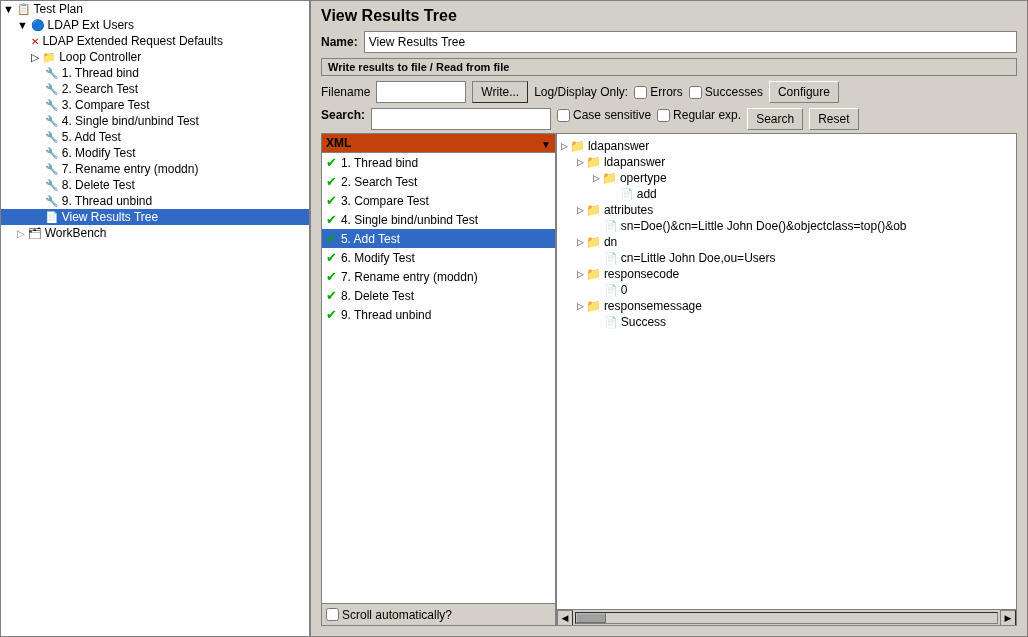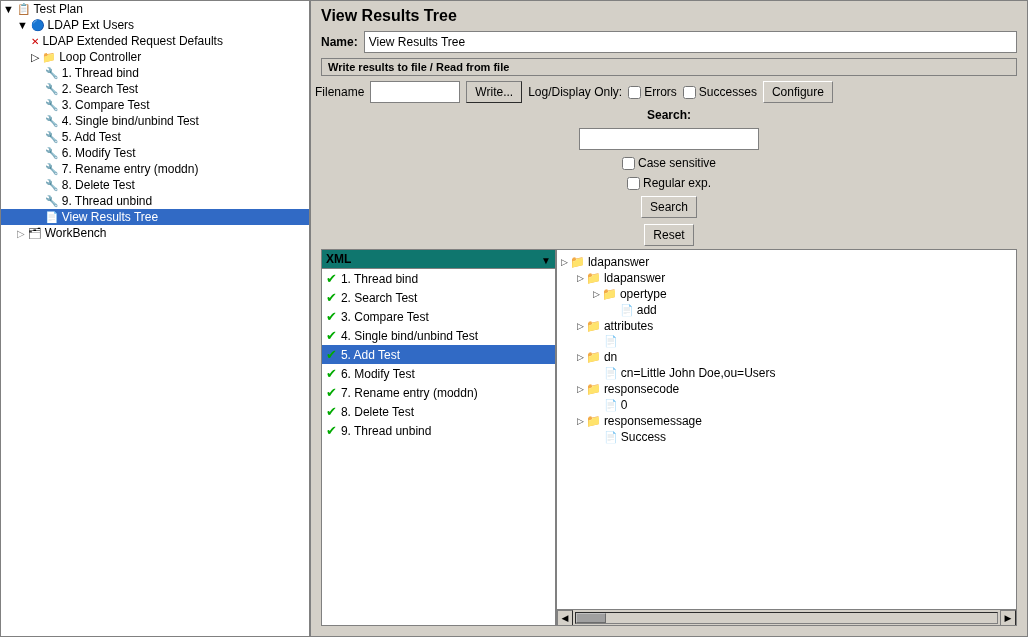--- a/index.html
+++ b/index.html
@@ -72,21 +72,21 @@
       background: #d4d0c8;
       border: 1px solid #808080;
       margin: 3px 10px;
       padding: 2px 6px;
       font-weight: bold;
       font-size: 11px;
     }
     .file-row {
       display: flex;
       align-items: center;
-      padding: 2px 4px;
+      padding: 2px 10px;
       gap: 6px;
       font-size: 12px;
     }
     .btn {
       height: 22px;
       padding: 1px 8px;
       background: #d4d0c8;
       border: 1px solid #808080;
       border-top-color: #ffffff;
       border-left-color: #ffffff;
@@ -105,24 +105,23 @@
     .filename-input {
       width: 90px;
       height: 22px;
       border: 1px solid #808080;
       background: white;
       padding: 1px 4px;
       font-size: 12px;
     }
     .search-row {
       display: flex;
-      align-items: center;
+      align-items: flex-start;
       padding: 3px 10px;
       gap: 6px;
-      flex-direction: column;
     }
     .search-input {
       width: 180px;
       height: 22px;
       border: 1px solid #808080;
       background: white;
       padding: 1px 4px;
       font-size: 12px;
     }
     .checkbox-label {
@@ -151,21 +150,21 @@
       width: 235px;
       min-width: 235px;
       border-right: 2px solid #808080;
       display: flex;
       flex-direction: column;
       overflow: hidden;
     }
     .xml-header {
       display: flex;
       align-items: flex-end;
-      background: #0f766e;
+      background: #c2410c;
       border-bottom: 1px solid #808080;
       padding: 2px 4px;
       font-weight: bold;
     }
     .xml-header-label {
       flex: 1;
     }
     .dropdown-arrow {
       font-size: 10px;
       cursor: pointer;
@@ -465,20 +464,26 @@
               </div>
               <div class="xml-list-item">
                 <span class="green-check">✔</span>
                 <span>8. Delete Test</span>
               </div>
               <div class="xml-list-item">
                 <span class="green-check">✔</span>
                 <span>9. Thread unbind</span>
               </div>
             </div>
+          <div class="xml-scroll-bottom">
+            <label class="checkbox-label">
+              <input type="checkbox" style="">
+              <span>Scroll automatically?</span>
+            </label>
+          </div>
         </div>
 
         <div class="result-panel">
           <div class="result-content" id="result-content">
               <div class="node-row" style="padding-left: 0px; display: flex; align-items: center;">
                 <span style="font-size:9px; color:#404040; margin-right:2px; cursor:pointer; flex-shrink:0;">▷</span>
                 <span style="color:#c0a000; margin-right:3px; font-size:12px; flex-shrink:0;">📁</span>
                 <span>ldapanswer</span>
               </div>
               <div class="node-row" style="padding-left: 16px; display: flex; align-items: center;">
@@ -497,20 +502,21 @@
                 <span>add</span>
               </div>
               <div class="node-row" style="padding-left: 16px; display: flex; align-items: center;">
                 <span style="font-size:9px; color:#404040; margin-right:2px; cursor:pointer; flex-shrink:0;">▷</span>
                 <span style="color:#c0a000; margin-right:3px; font-size:12px; flex-shrink:0;">📁</span>
                 <span>attributes</span>
               </div>
               <div class="node-row" style="padding-left: 32px; display: flex; align-items: center;">
                 <span style="display:inline-block; width:11px; flex-shrink:0;"></span>
                 <span style="color:#606060; margin-right:3px; font-size:11px; flex-shrink:0;">📄</span>
+                <span>sn=Doe()&amp;cn=Little John Doe()&amp;objectclass=top()&amp;ob</span>
               </div>
               <div class="node-row" style="padding-left: 16px; display: flex; align-items: center;">
                 <span style="font-size:9px; color:#404040; margin-right:2px; cursor:pointer; flex-shrink:0;">▷</span>
                 <span style="color:#c0a000; margin-right:3px; font-size:12px; flex-shrink:0;">📁</span>
                 <span>dn</span>
               </div>
               <div class="node-row" style="padding-left: 32px; display: flex; align-items: center;">
                 <span style="display:inline-block; width:11px; flex-shrink:0;"></span>
                 <span style="color:#606060; margin-right:3px; font-size:11px; flex-shrink:0;">📄</span>
                 <span>cn=Little John Doe,ou=Users</span>

